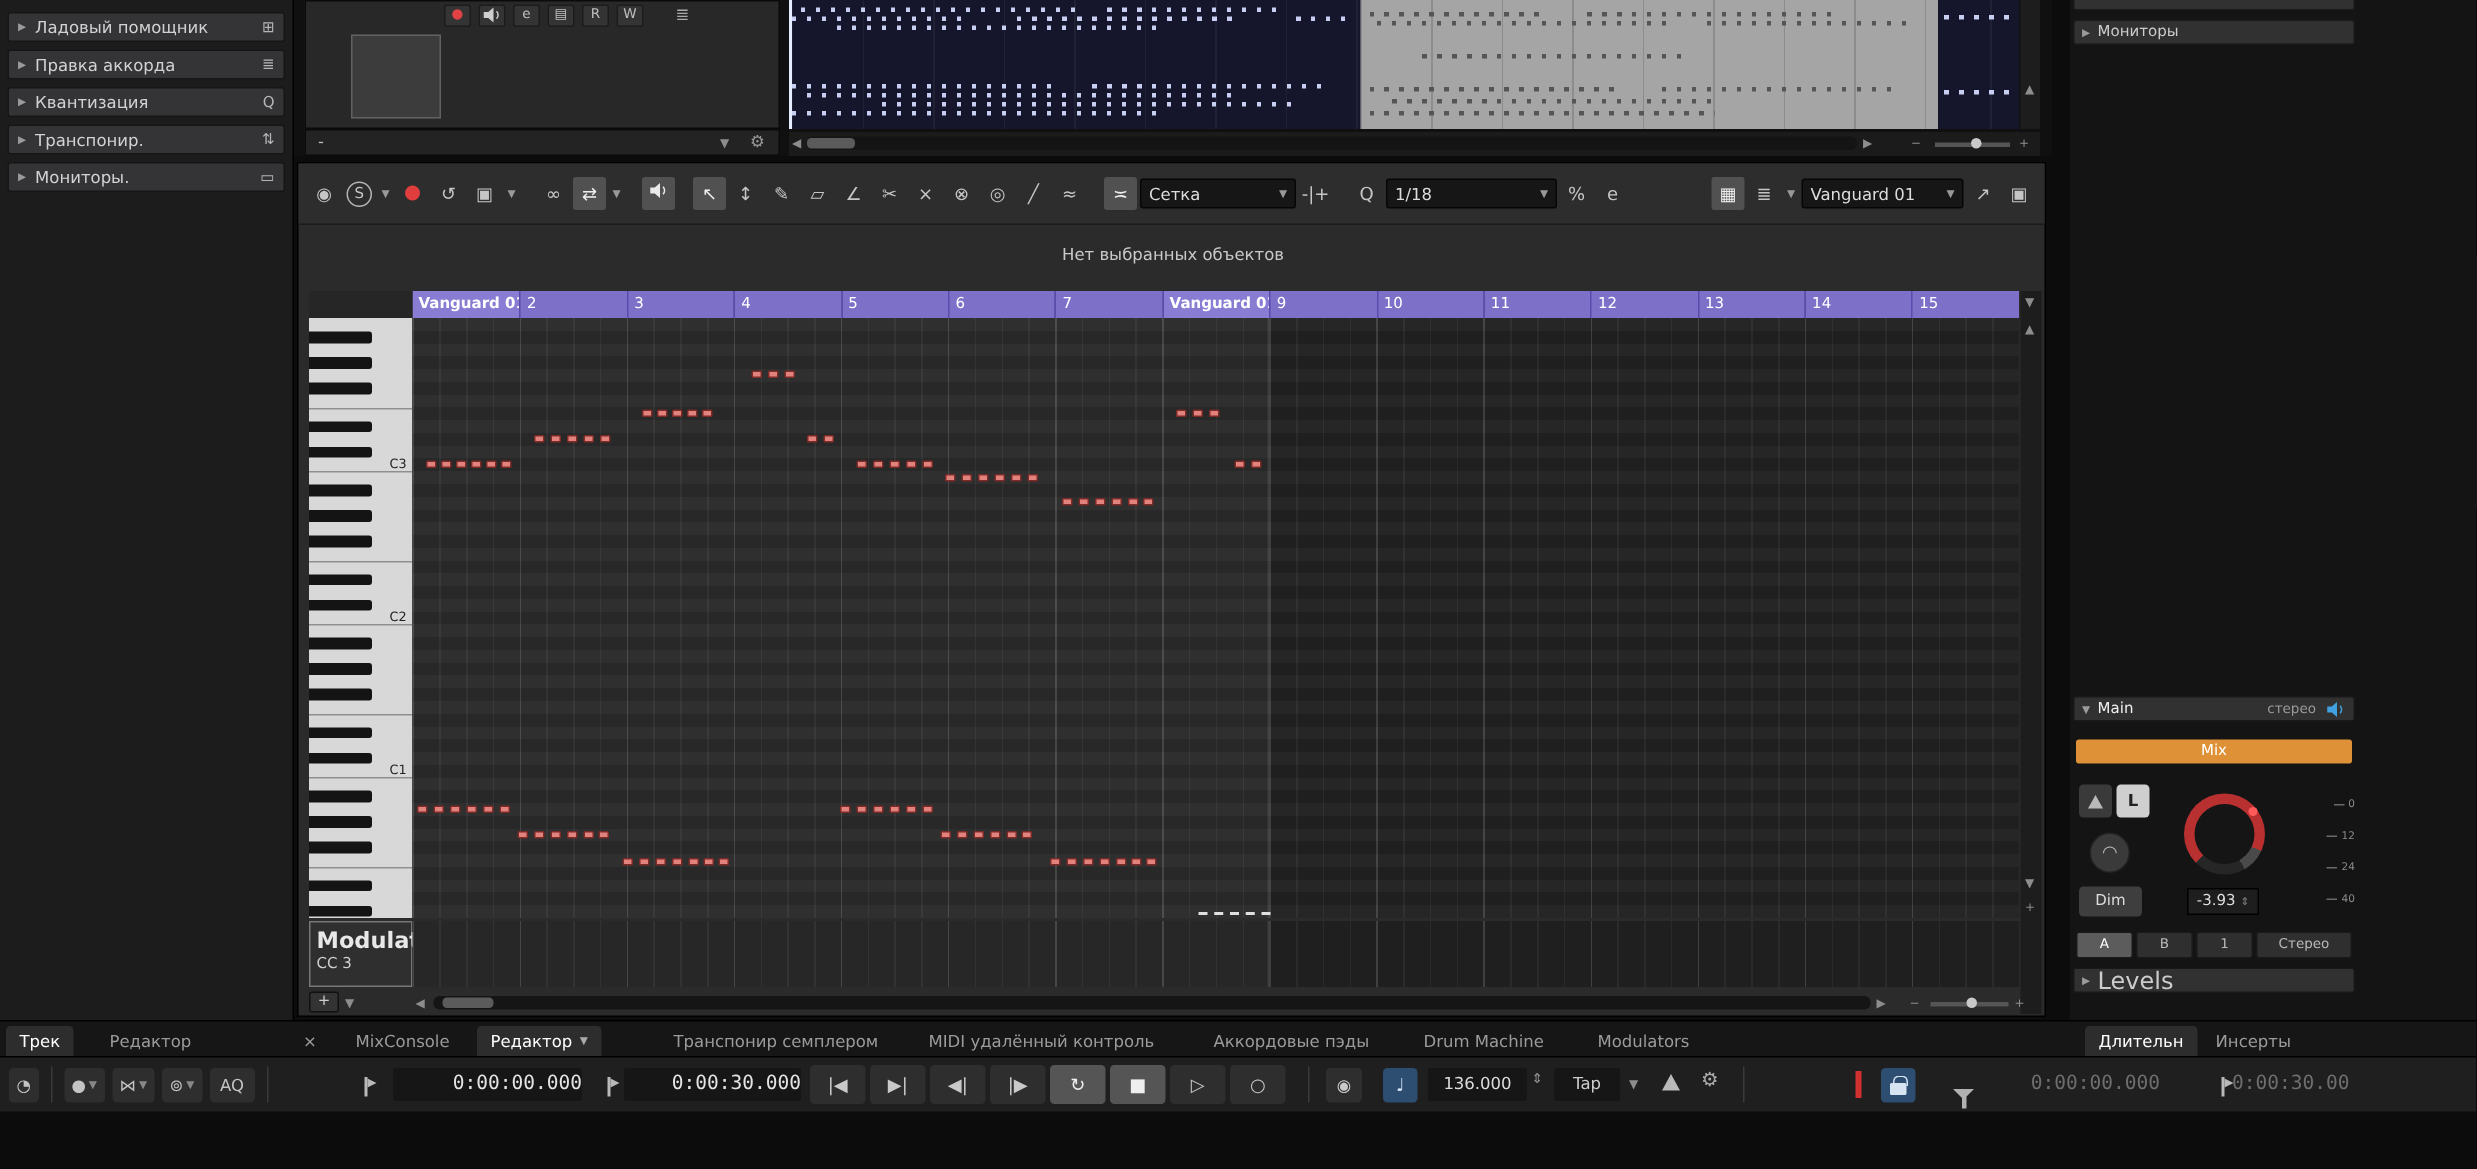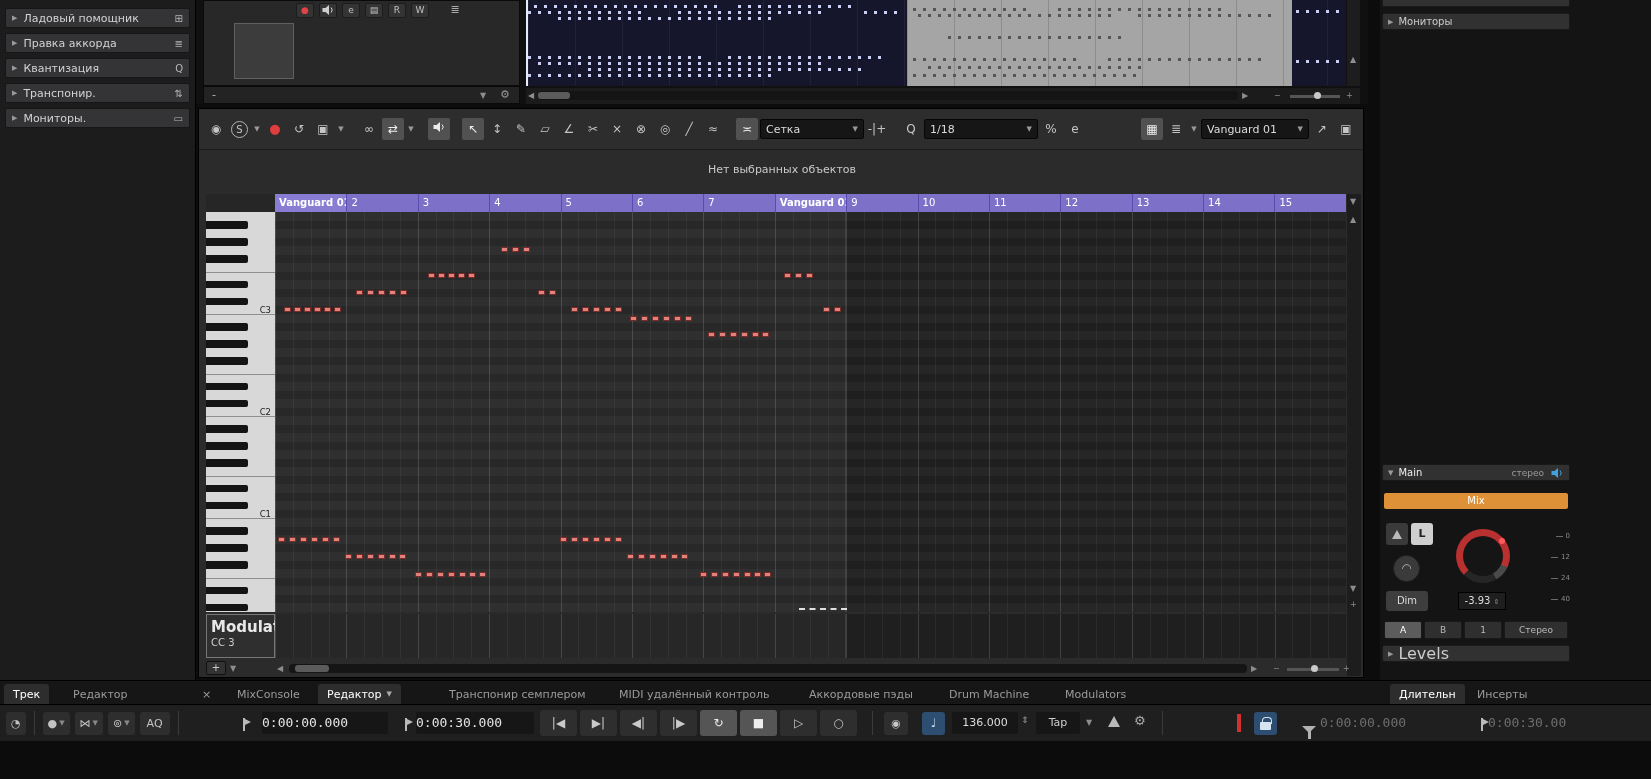--- a/index.html
+++ b/index.html
@@ -87,21 +87,21 @@
 .tri{display:inline-block;width:0;height:0;border-left:6px solid transparent;border-right:6px solid transparent;border-bottom:11px solid #b9b9b9;}
 
 
 .btab{position:absolute;top:3px;height:20px;font-size:11px;color:#9b9b9b;padding:0 9px;
   display:flex;align-items:center;gap:5px;white-space:nowrap;}
 .btab.on{color:#fff;background:#2d2d2d;border-radius:3px 3px 0 0;}
 .btab-drop{font-size:7px;color:#aaa;}
 
 
 .ttime{background:#161616;border-radius:2px;color:#e4e4e4;font-family:"DejaVu Sans Mono","Liberation Mono",monospace;
-  font-size:13px;text-align:left;line-height:22px;}
+  font-size:13px;text-align:right;line-height:22px;}
 .ttime.dim{color:#6e6e6e;background:transparent;}
 .tdiv,.tdiv2{width:1px;height:24px;background:#3a3a3a;}
 .tdiv2{margin:0 3px;}
 .tmode{display:flex;align-items:center;gap:2px;background:#2e2e2e;border-radius:3px;height:23px;
   padding:0 5px;color:#c3c3c3;font-size:11px;justify-content:center;}
 .tm-g{font-size:11px;}
 .tm-d{font-size:7px;color:#888;}
 .tbtn{background:#2e2e2e;border-radius:3px;color:#c9c9c9;text-align:center;}
 .tbtn.big{width:37px;height:26px;line-height:26px;font-size:12px;}
 .tbtn.hl{background:#555;color:#eee;}

